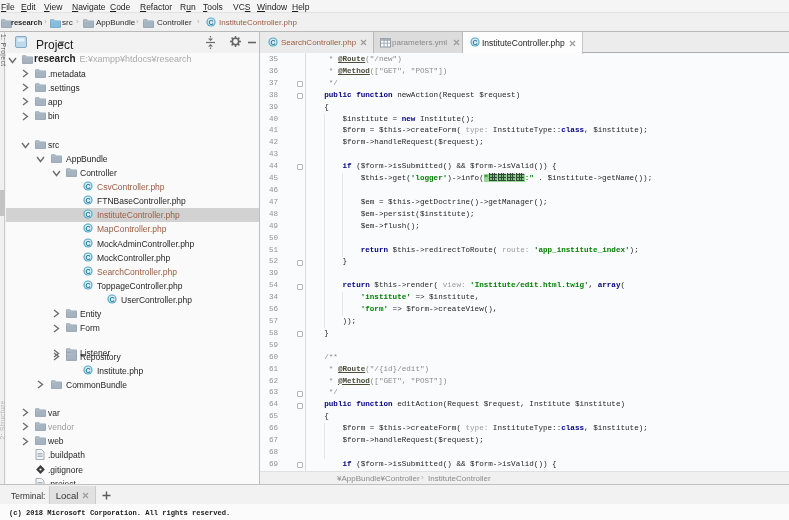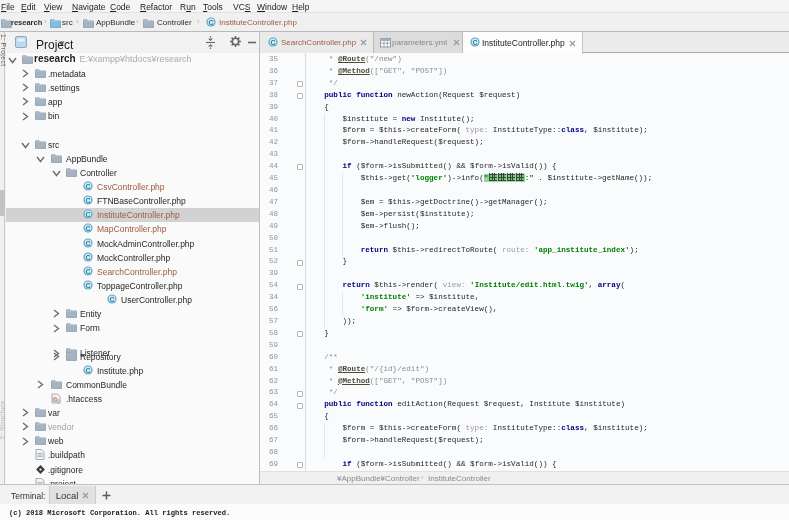--- a/index.html
+++ b/index.html
@@ -403,30 +403,20 @@
       <svg style="position:absolute;left:30px;top:2.8px" width="8" height="9" viewBox="0 0 8 9">
         <path d="M2 1 L6.5 4.5 L2 8" fill="none" stroke="#6e6e6e" stroke-width="1.4"></path>
       </svg>
       <span style="position:absolute;left:45px;top:1.5px">
         <svg class="ic" width="11" height="10" viewBox="0 0 11 10">
           <path d="M0.5 1.8 h3.6 l1 1.2 h5.4 v6.4 h-10 z" fill="#a5b4c0" stroke="#8d9dab" stroke-width="0.8"></path>
           <path d="M0.5 3 h10" stroke="#bcc9d3" stroke-width="0.8"></path>
         </svg>
       </span>
       <span style="position:absolute;left:60px;top:2.5px;color:#262626">CommonBundle</span>
-    </div>
-<div class="trow" style="top:359.4px;">
-      <span style="position:absolute;left:45px;top:1.5px">
-        <svg class="ic" width="11" height="11" viewBox="0 0 11 11">
-          <path d="M1 1 h5.5 l2.5 2.5 v6.5 h-8 z" fill="#f3f4f5" stroke="#9aa3ab" stroke-width="0.9"></path>
-          <circle cx="4" cy="6.5" r="2.2" fill="#e8b9b9" stroke="#c98484" stroke-width="0.7"></circle>
-          <circle cx="7.5" cy="8.5" r="1.6" fill="#d9dde0" stroke="#9aa3ab" stroke-width="0.7"></circle>
-        </svg>
-      </span>
-      <span style="position:absolute;left:60px;top:2.5px;color:#262626">.htaccess</span>
     </div>
 <div class="trow" style="top:373.6px;">
       <svg style="position:absolute;left:15px;top:2.8px" width="8" height="9" viewBox="0 0 8 9">
         <path d="M2 1 L6.5 4.5 L2 8" fill="none" stroke="#6e6e6e" stroke-width="1.4"></path>
       </svg>
       <span style="position:absolute;left:29px;top:1.5px">
         <svg class="ic" width="11" height="10" viewBox="0 0 11 10">
           <path d="M0.5 1.8 h3.6 l1 1.2 h5.4 v6.4 h-10 z" fill="#a5b4c0" stroke="#8d9dab" stroke-width="0.8"></path>
           <path d="M0.5 3 h10" stroke="#bcc9d3" stroke-width="0.8"></path>
         </svg>

